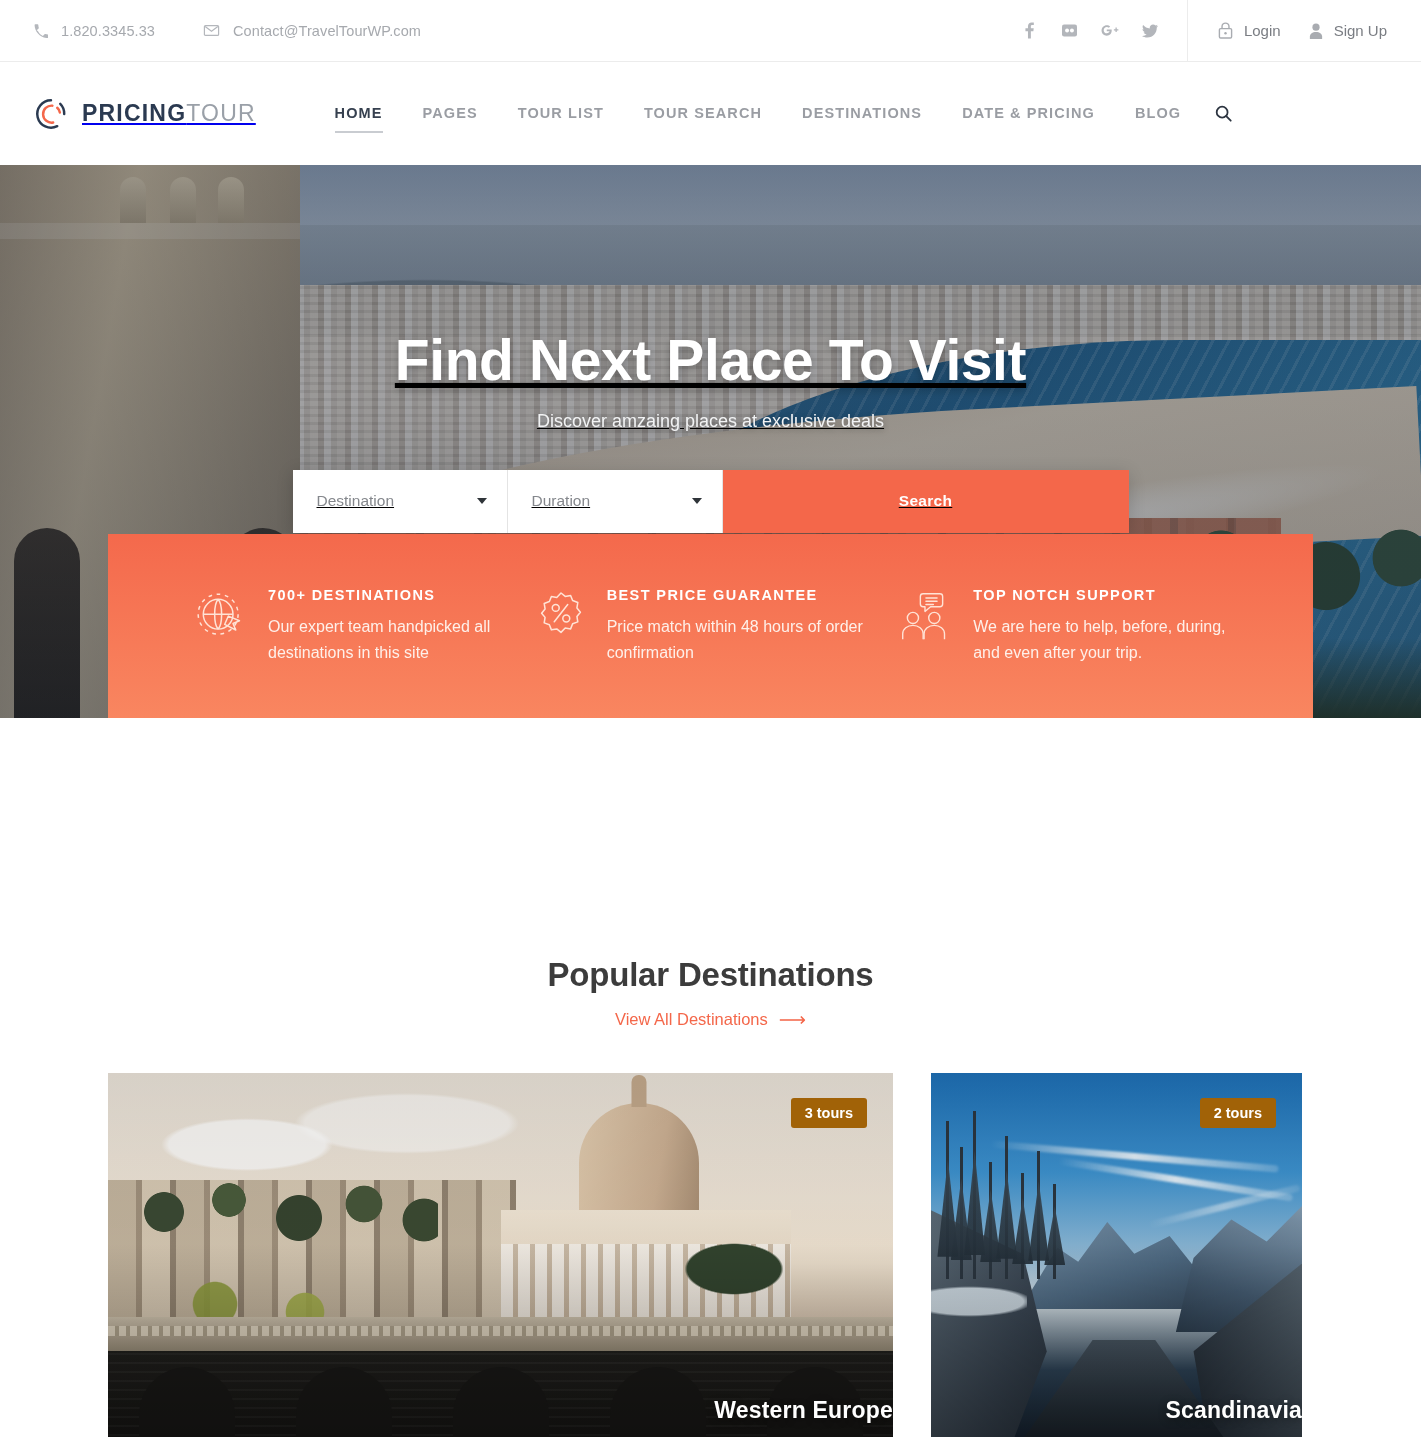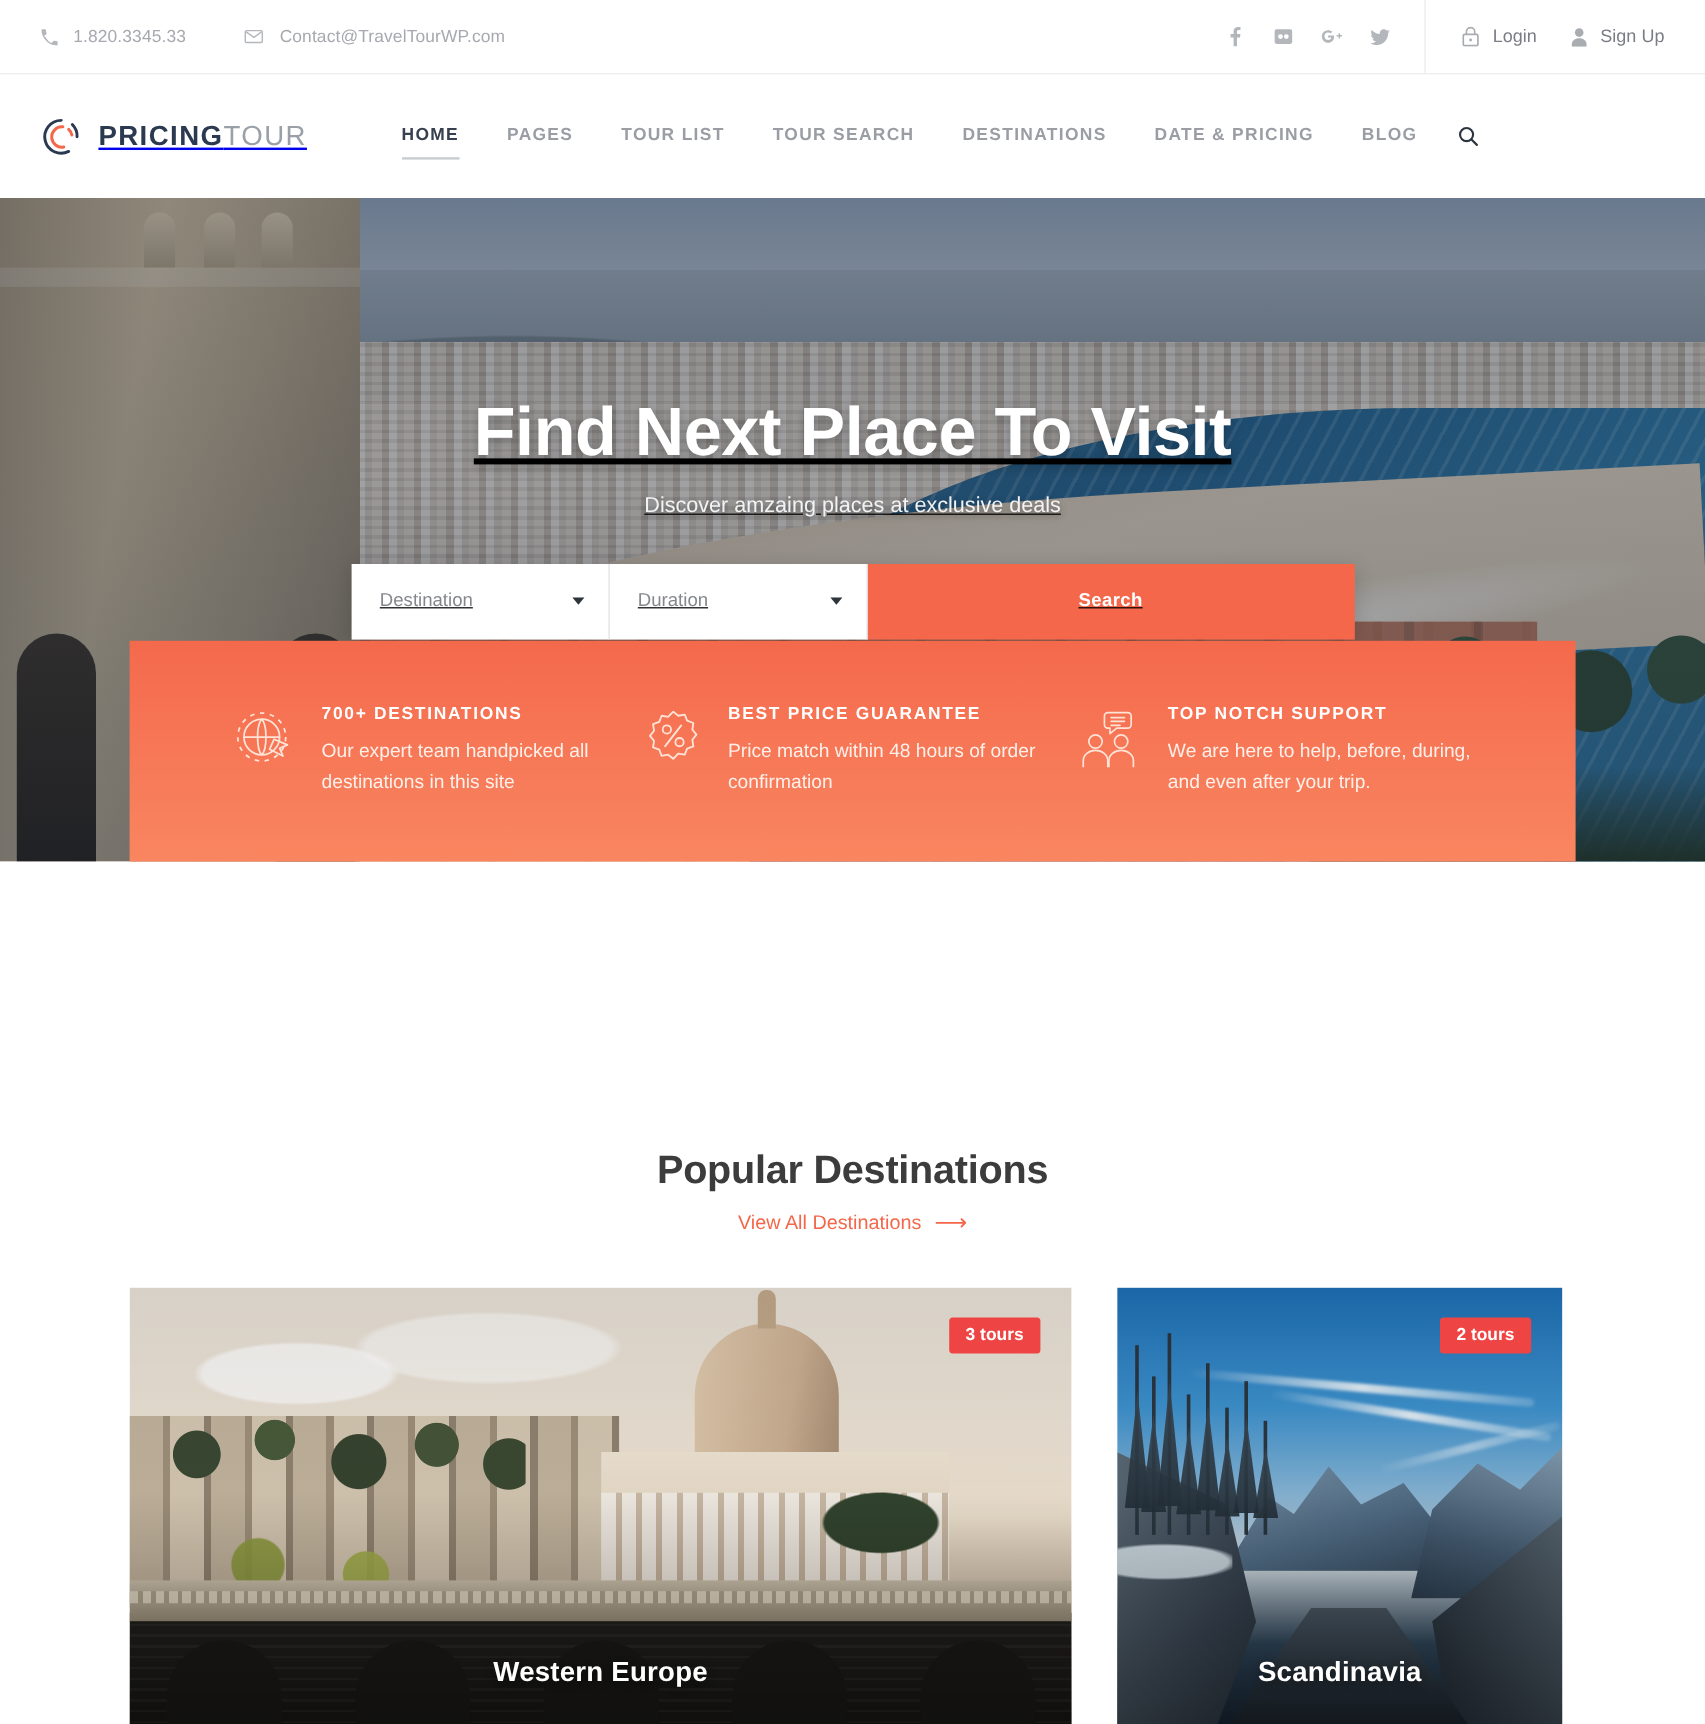--- a/index.html
+++ b/index.html
@@ -392,33 +392,33 @@
   .card-wide { width: 785px; height: 381px; }
   .card-sq { width: 371px; height: 381px; }
   .card-img { position: absolute; inset: 0; }
   .card-shade {
     position: absolute; inset: 0;
     background: linear-gradient(to bottom, rgba(0,0,0,.08) 0%, rgba(0,0,0,.05) 45%, rgba(0,0,0,.40) 100%);
   }
   .badge {
     position: absolute;
     top: 25px; right: 26px;
-    background: #ef4444;
+    background: #a16207;
     color: #fff;
     font-size: 14.5px;
     font-weight: bold;
     padding: 7px 14px;
     border-radius: 3px;
     z-index: 3;
   }
   .card-name {
     position: absolute;
     left: 0; right: 0;
-    bottom: 47px;
-    text-align: center;
+    bottom: 30px;
+    text-align: right;
     color: #fff;
     font-size: 23px;
     font-weight: bold;
     letter-spacing: .2px;
     z-index: 3;
     text-shadow: 0 2px 8px rgba(0,0,0,.45);
   }
 
   
   .rome-sky {

